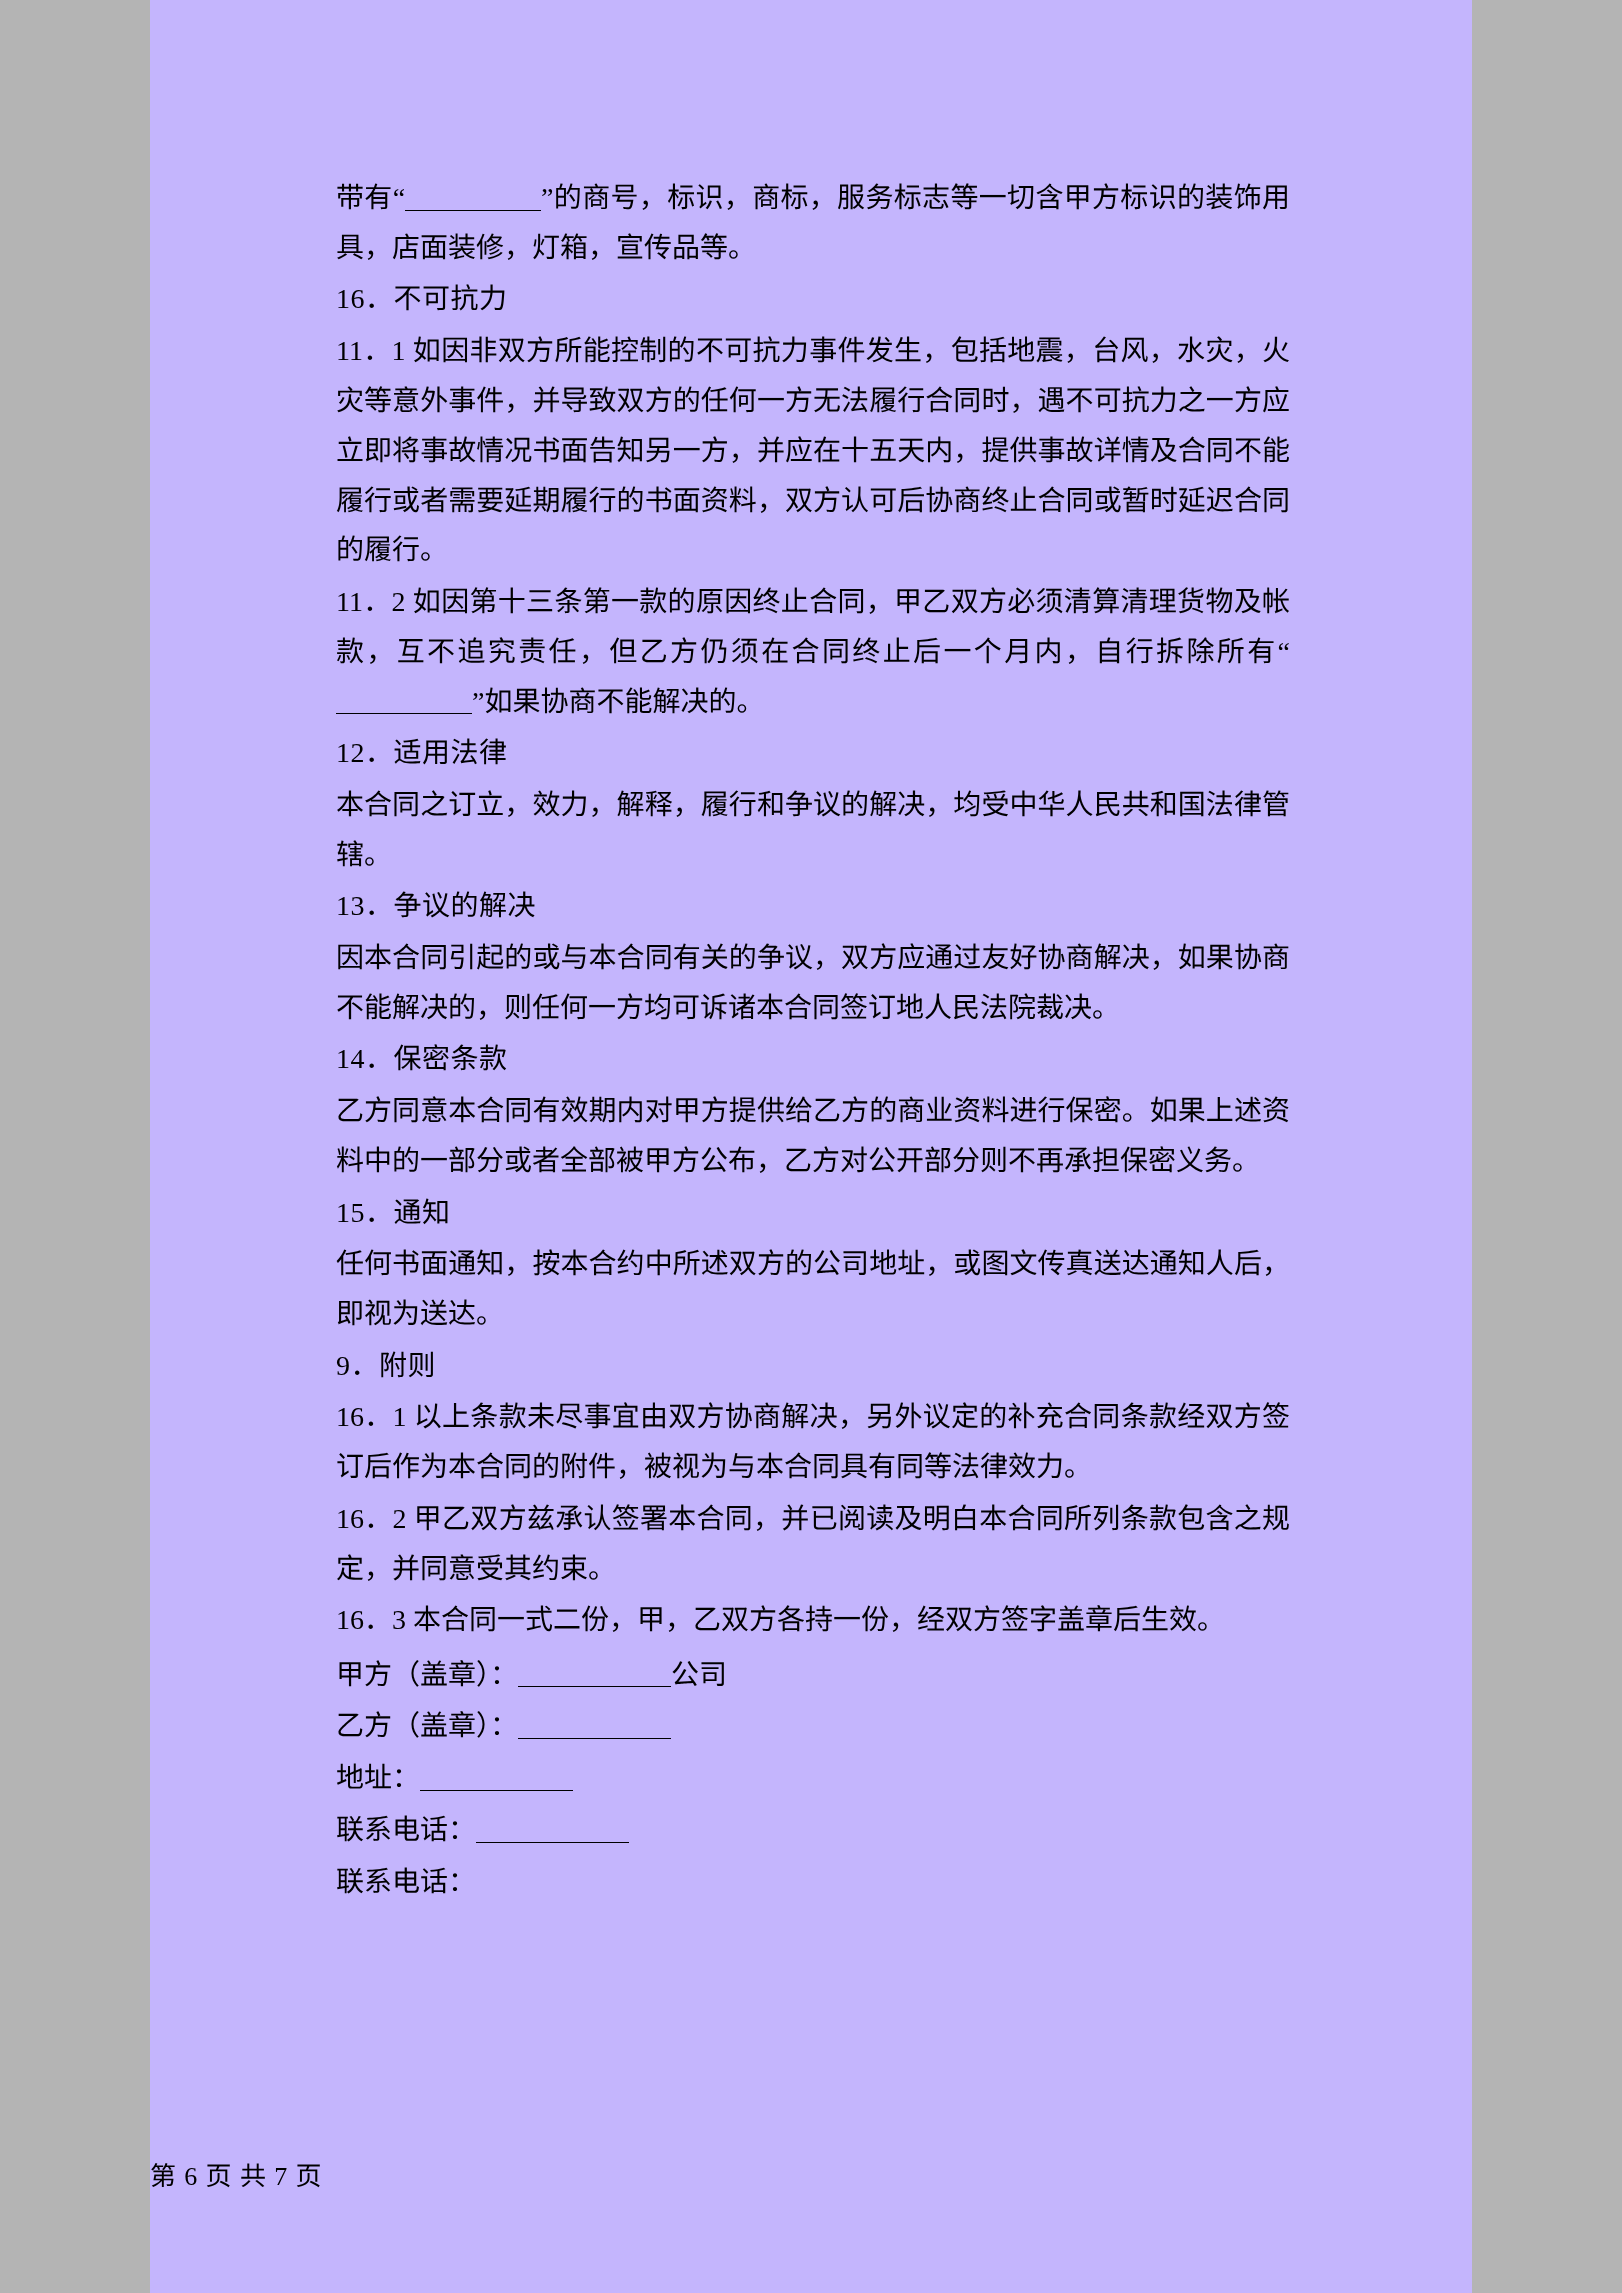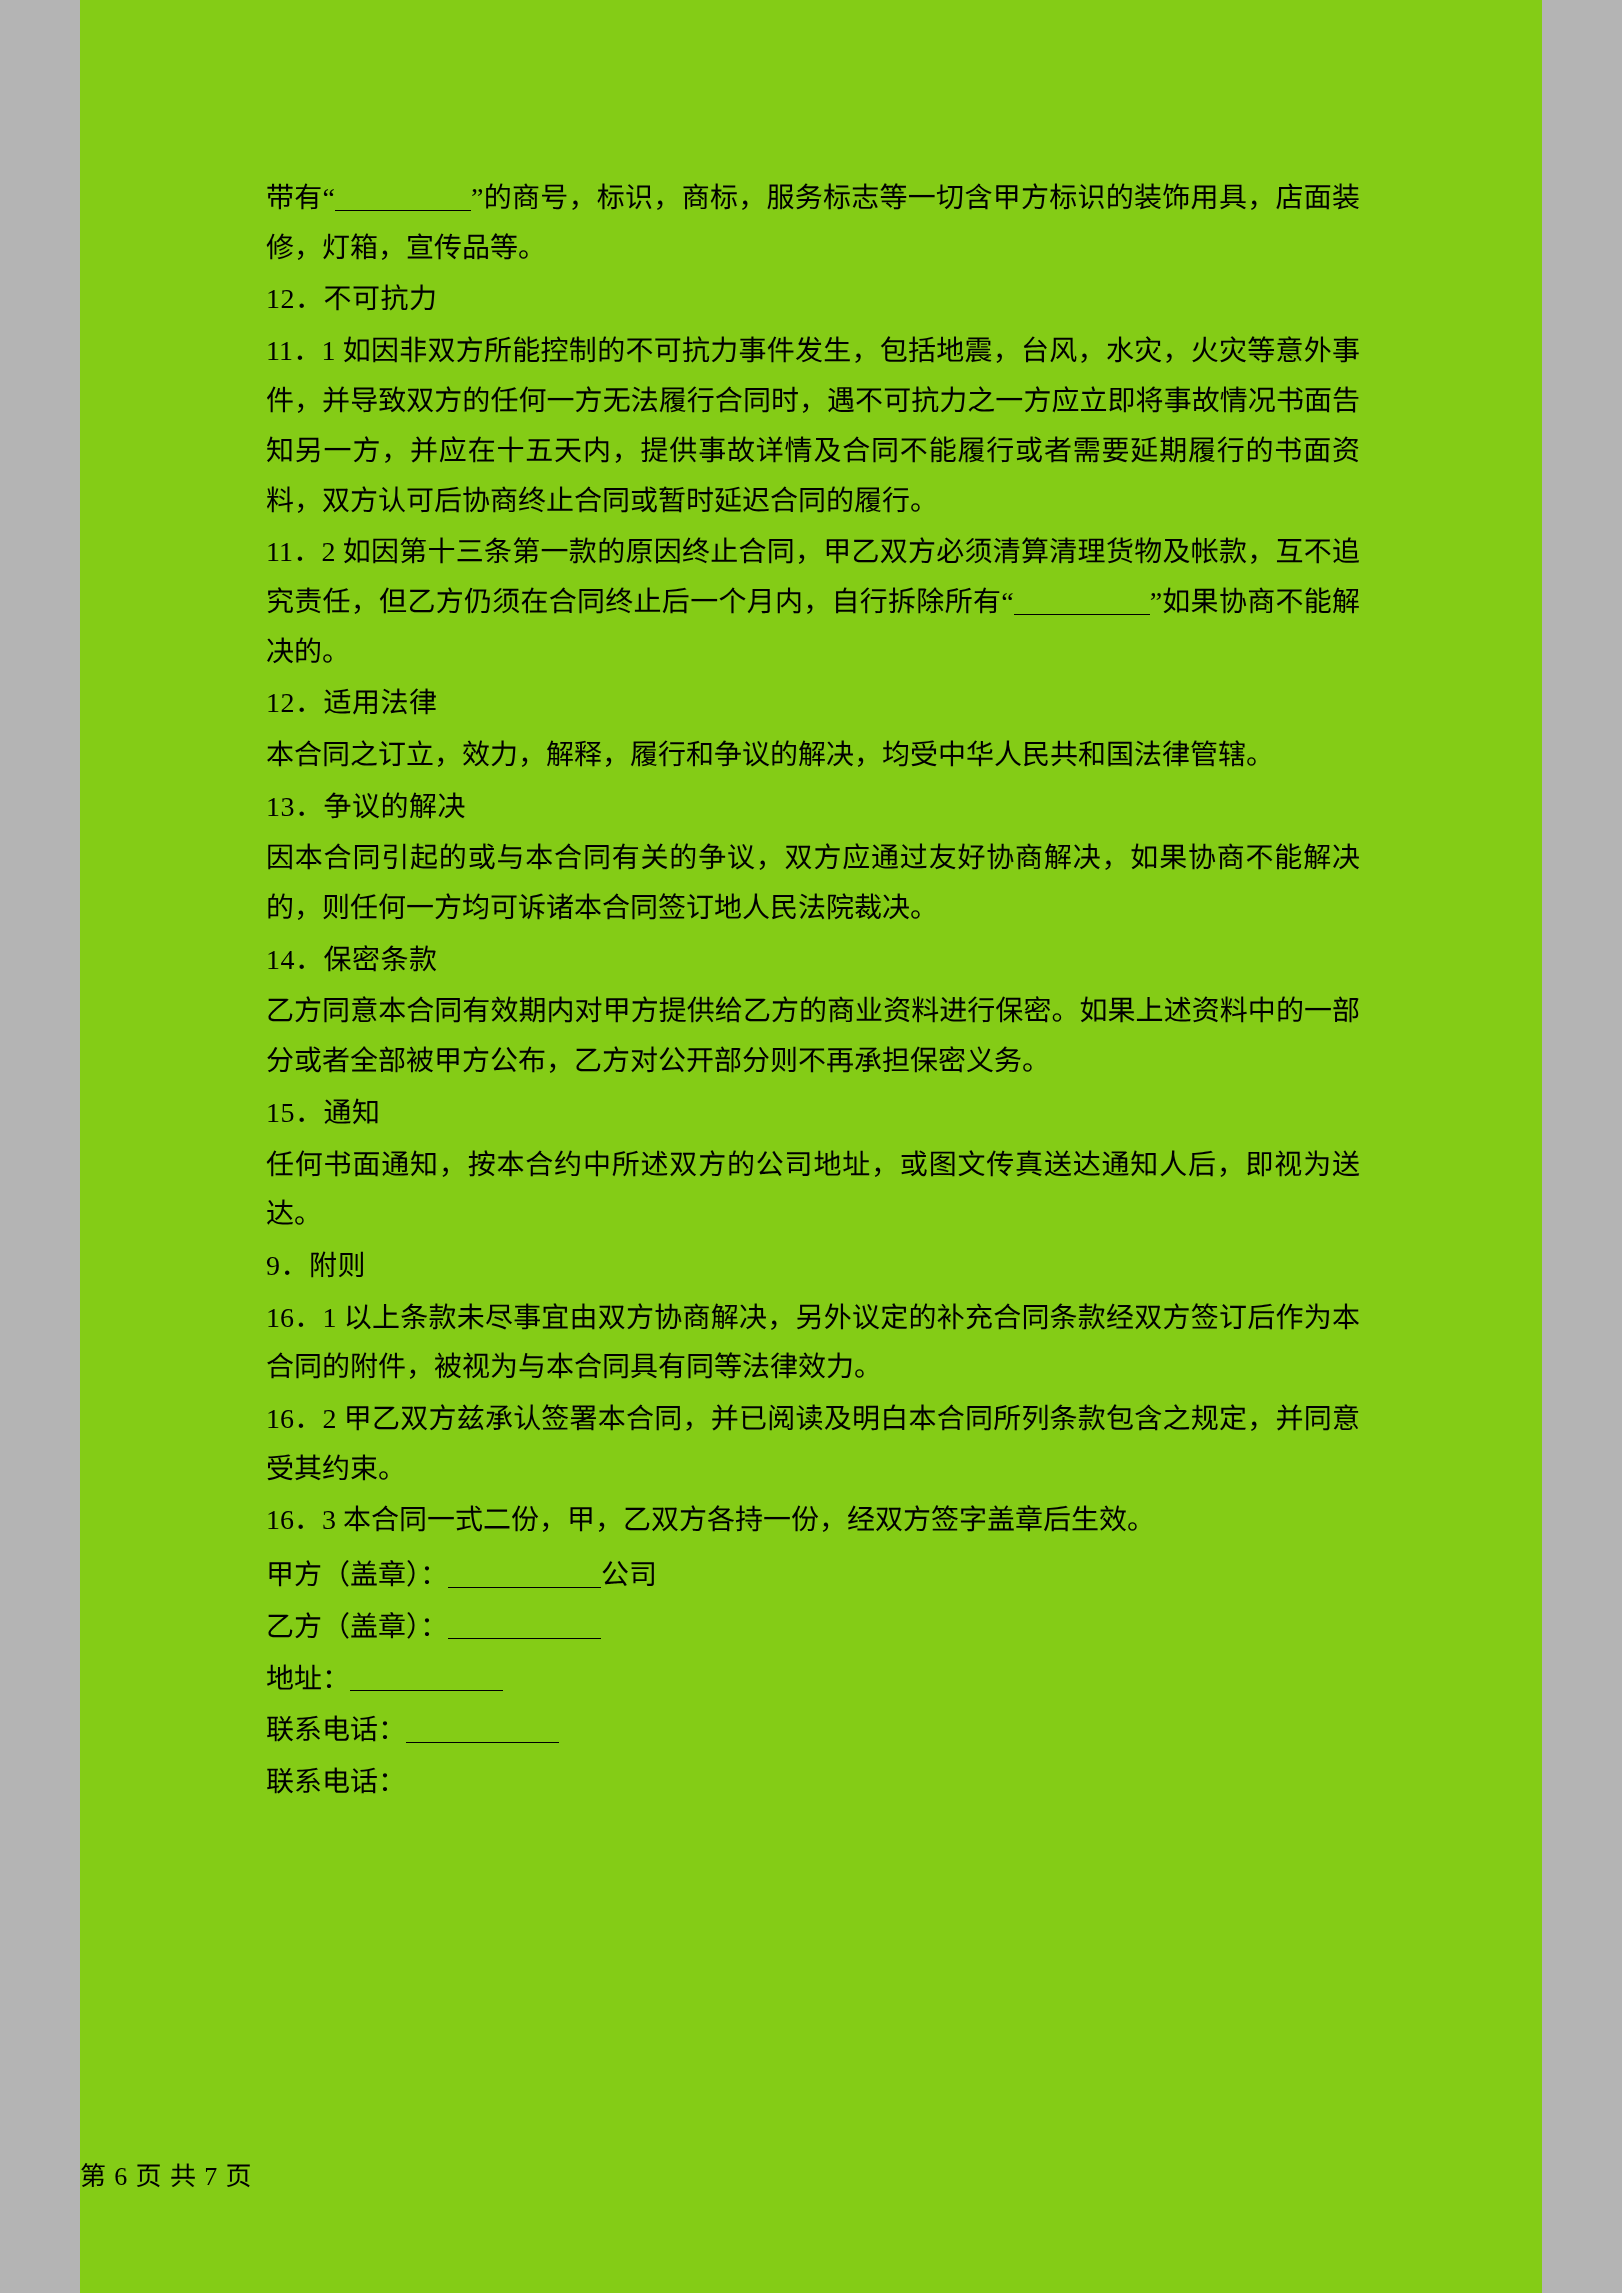--- a/index.html
+++ b/index.html
@@ -4,23 +4,23 @@
 <style>
   html, body {
     margin: 0;
     padding: 0;
     background: #b4b4b4;
   }
   body {
     font-family: "Liberation Serif", "DejaVu Serif", serif;
   }
   .page {
-    width: 1462px;
+    width: 1322px;
     height: 2294px;
-    background: #84cc16;
+    background: #c4b5fd;
     margin: 0 auto;
     position: relative;
     box-sizing: border-box;
     padding: 173px 182px 0 186px;
   }
   .doc-body {
     font-size: 28px;
     line-height: 1.78;
     color: #000000;
     text-align: justify;
@@ -72,21 +72,21 @@
     letter-spacing: 0.9px;
     color: #000;
   }
 </style>
 </head>
 <body>
 
 <div class="page">
   <div class="doc-body" id="doc-body">
       <div class="para"><span>带有“</span><span class="blank"></span><span>”的商号，标识，商标，服务标志等一切含甲方标识的装饰用具，店面装修，灯箱，宣传品等。</span></div>
-      <div class="para heading"><span>12．不可抗力</span></div>
+      <div class="para heading"><span>16．不可抗力</span></div>
       <div class="para"><span>11．1 如因非双方所能控制的不可抗力事件发生，包括地震，台风，水灾，火灾等意外事件，并导致双方的任何一方无法履行合同时，遇不可抗力之一方应立即将事故情况书面告知另一方，并应在十五天内，提供事故详情及合同不能履行或者需要延期履行的书面资料，双方认可后协商终止合同或暂时延迟合同的履行。</span></div>
       <div class="para"><span>11．2 如因第十三条第一款的原因终止合同，甲乙双方必须清算清理货物及帐款，互不追究责任，但乙方仍须在合同终止后一个月内，自行拆除所有“</span><span class="blank"></span><span>”如果协商不能解决的。</span></div>
       <div class="para heading"><span>12．适用法律</span></div>
       <div class="para"><span>本合同之订立，效力，解释，履行和争议的解决，均受中华人民共和国法律管辖。</span></div>
       <div class="para heading"><span>13．争议的解决</span></div>
       <div class="para"><span>因本合同引起的或与本合同有关的争议，双方应通过友好协商解决，如果协商不能解决的，则任何一方均可诉诸本合同签订地人民法院裁决。</span></div>
       <div class="para heading"><span>14．保密条款</span></div>
       <div class="para"><span>乙方同意本合同有效期内对甲方提供给乙方的商业资料进行保密。如果上述资料中的一部分或者全部被甲方公布，乙方对公开部分则不再承担保密义务。</span></div>
       <div class="para heading"><span>15．通知</span></div>
       <div class="para"><span>任何书面通知，按本合约中所述双方的公司地址，或图文传真送达通知人后，即视为送达。</span></div>

